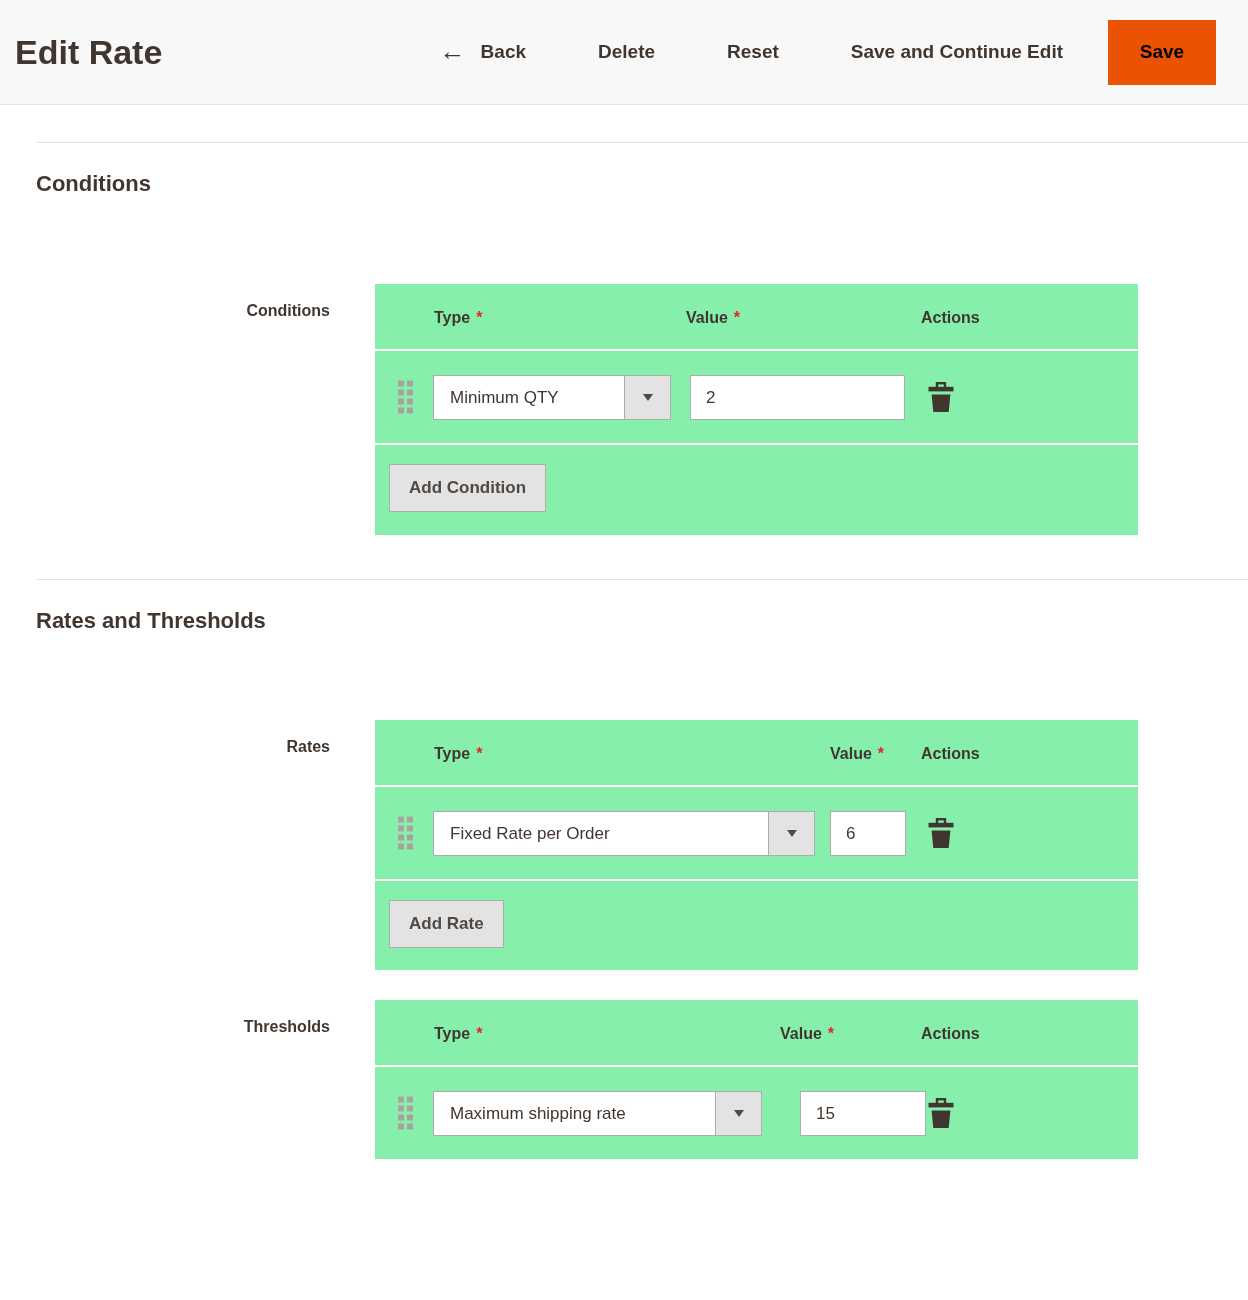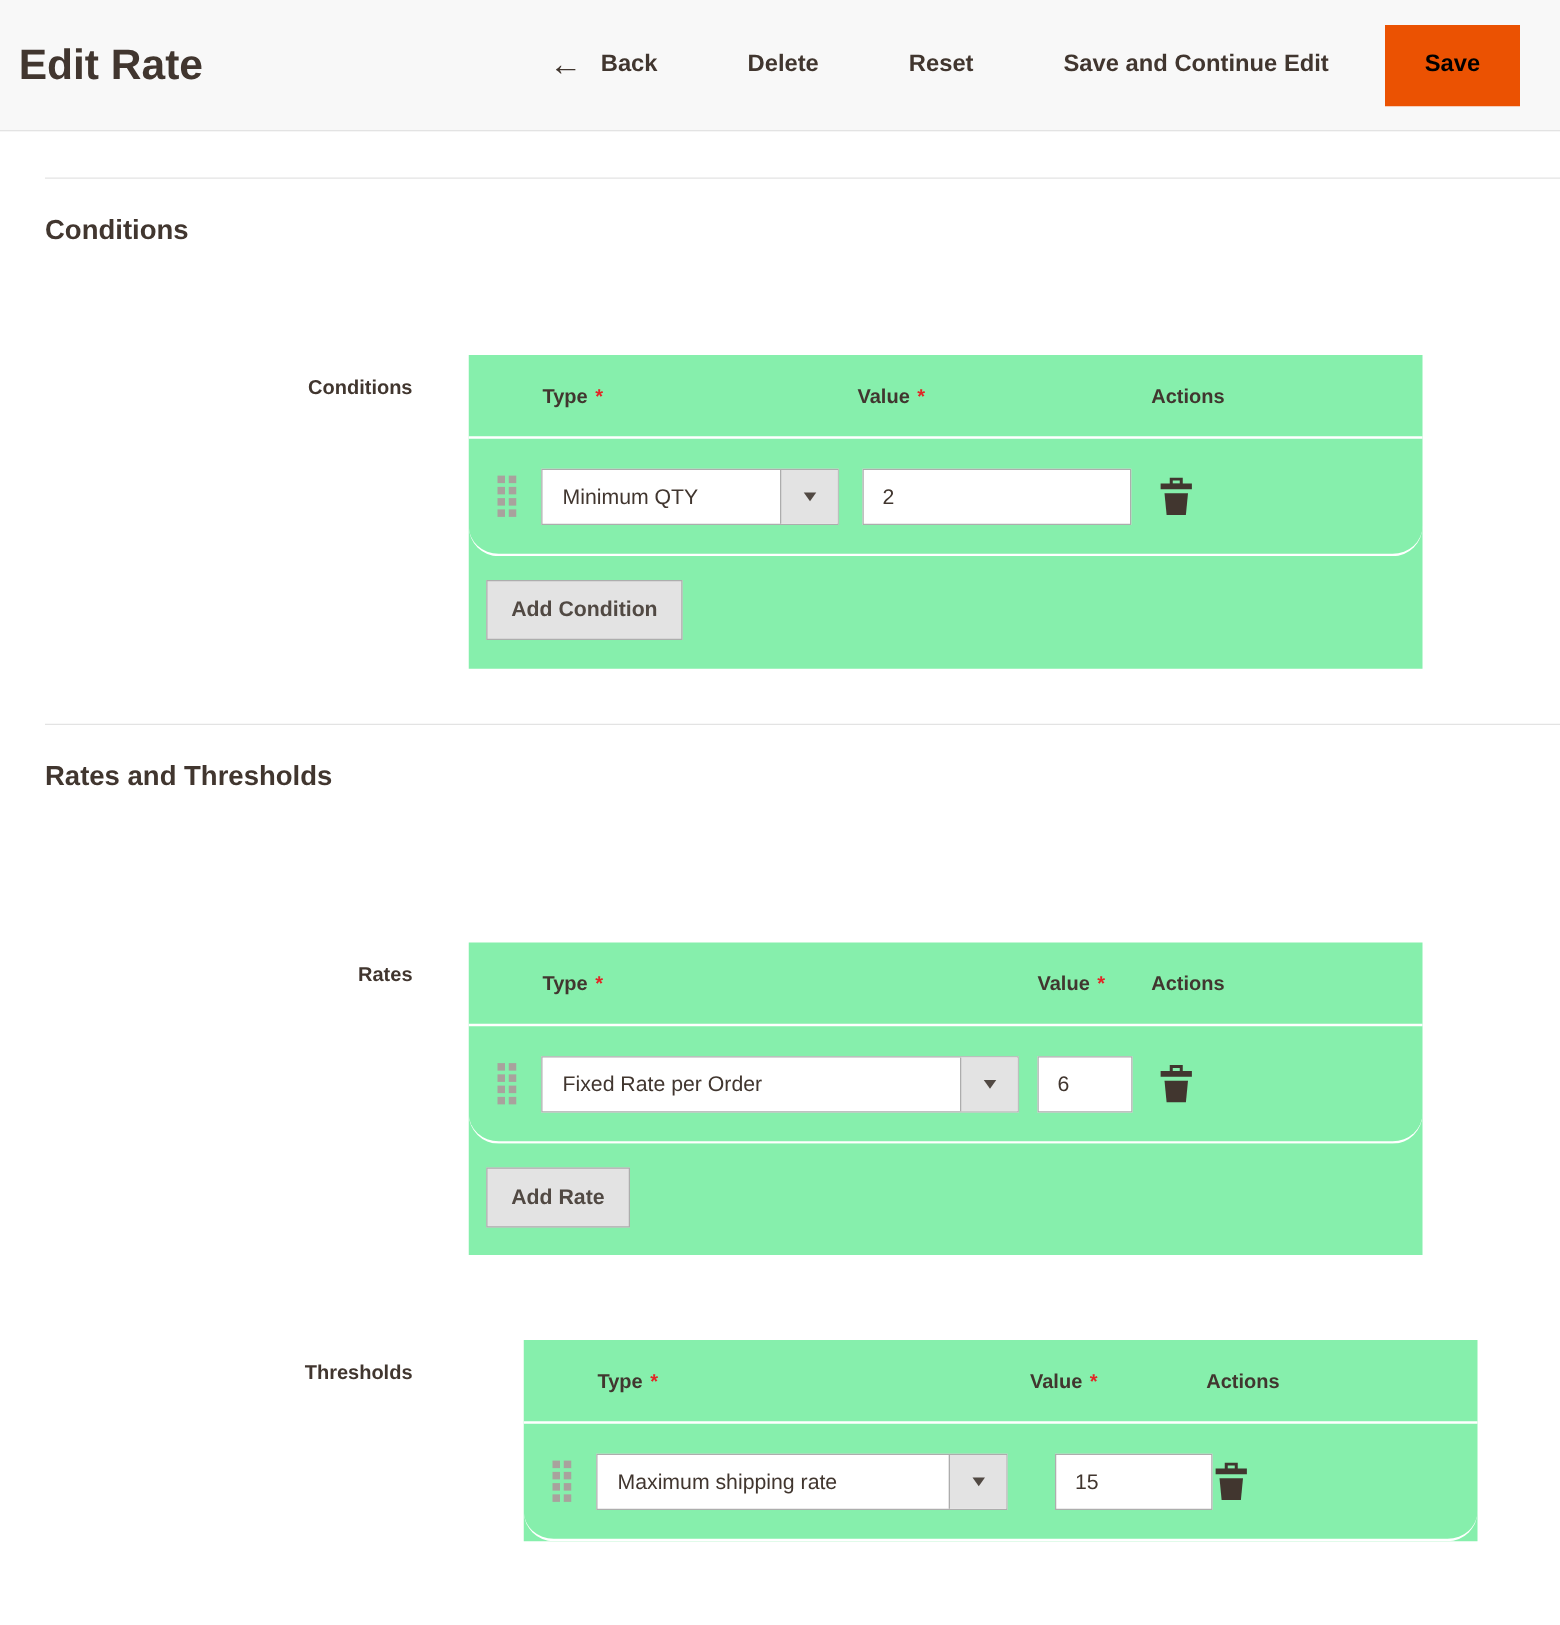--- a/index.html
+++ b/index.html
@@ -78,22 +78,22 @@
     line-height: 32px;
     font-weight: 600;
     color: #41362f;
   }
 
   .field-row {
     display: grid;
     grid-template-columns: 330px 1fr;
   }
   .field-row.conditions-row   { margin-top: 84px; }
-  .field-row.rates-row        { margin-top: 117px; }
-  .field-row.thresholds-row   { margin-top: 68px; gap: 44px; }
+  .field-row.rates-row        { margin-top: 83px; }
+  .field-row.thresholds-row   { margin-top: 30px; }
 
   .field-label {
     text-align: right;
     font-size: 16px;
     font-weight: bold;
     color: #41362f;
     padding-top: 16px;
     line-height: 22px;
   }
 
@@ -121,21 +121,20 @@
   .req {
     color: #e22626;
     margin-left: 6px;
     font-weight: bold;
   }
 
   .t-row {
     position: relative;
     height: 94px;
     border-bottom: 2px solid #ffffff;
-    border-radius: 24px;
   }
 
   .drag-handle {
     position: absolute;
     left: 23px;
     top: 50%;
     transform: translateY(-50%);
     display: grid;
     grid-template-columns: 6px 6px;
     grid-auto-rows: 6px;

